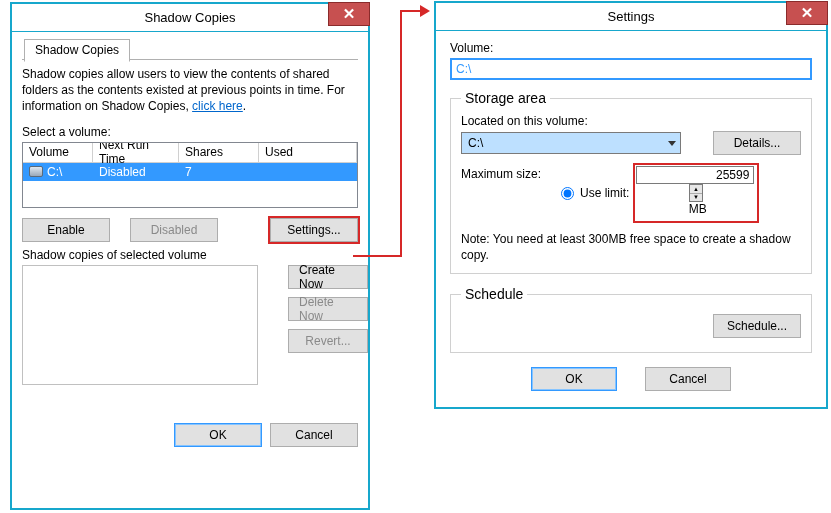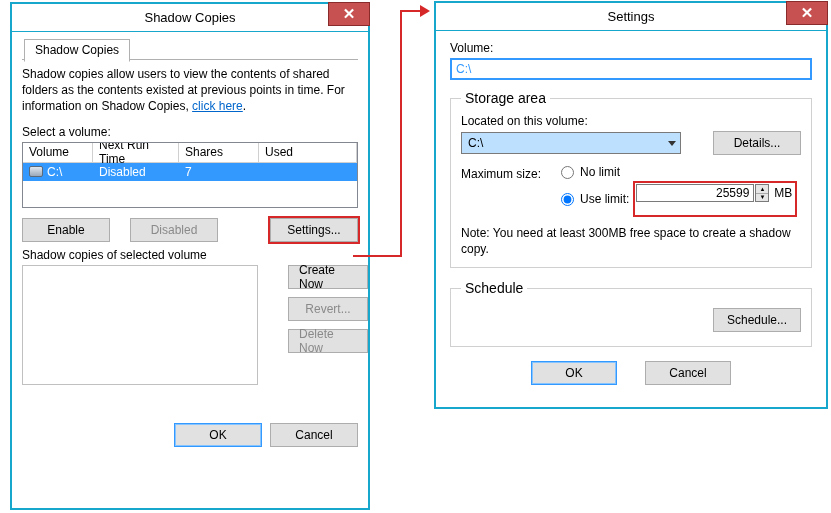--- a/index.html
+++ b/index.html
@@ -218,21 +218,22 @@
     align-items: flex-start;
     margin-top: 10px;
     gap: 20px;
   }
   .radio-col { display: flex; flex-direction: column; gap: 4px; }
   .radio-row { display: flex; align-items: center; gap: 6px; }
   .spinner-wrap {
     display: inline-flex;
     align-items: center;
     outline: 2px solid #d62828;
-    padding: 1px 3px 13px 1px;
+    padding: 1px 3px 5px 1px;
+    flex-direction: column;
   }
   .spinner-num {
     width: 118px;
     height: 18px;
     border: 1px solid #7a7a7a;
     text-align: right;
     padding: 0 4px;
     font-size: 12px;
   }
   .spin-btns {
@@ -313,22 +314,22 @@
     <div class="btnrow">
       <span class="btn">Enable</span>
       <span class="btn disabled">Disabled</span>
       <span class="btn red-outline" style="margin-left:auto;">Settings...</span>
     </div>
     <div class="label" style="margin-top:4px;">Shadow copies of selected volume</div>
     <div class="side-area">
       <div class="copies-panel"></div>
       <div class="side-btns">
         <span class="btn" style="min-width:80px;">Create Now</span>
+        <span class="btn disabled" style="min-width:80px;">Delete Now</span>
         <span class="btn disabled" style="min-width:80px;">Revert...</span>
-        <span class="btn disabled" style="min-width:80px;">Delete Now</span>
       </div>
     </div>
     <div class="bottom-btns">
       <span class="btn default">OK</span>
       <span class="btn">Cancel</span>
     </div>
   </div>
 </div>
 
 <div class="arrow-vert" style="left:400px; top:10px; height:247px;"></div>
@@ -355,24 +356,20 @@
       <div style="display:flex; align-items:center; gap:16px;">
         <div class="combo">
           <span>C:\</span>
           <span class="tri"></span>
         </div>
         <span class="btn" style="margin-left:auto;">Details...</span>
       </div>
       <div class="max-row">
         <div style="padding-top:2px;">Maximum size:</div>
         <div class="radio-col">
-          <label class="radio-row">
-            <input type="radio" name="limit" style="">
-            <span>No limit</span>
-          </label>
           <div class="radio-row">
             <label class="radio-row">
               <input type="radio" name="limit" checked="" style="">
               <span>Use limit:</span>
             </label>
             <span class="spinner-wrap">
               <input class="spinner-num" value="25599" style="">
               <span class="spin-btns">
                 <div>▲</div>
                 <div>▼</div>

